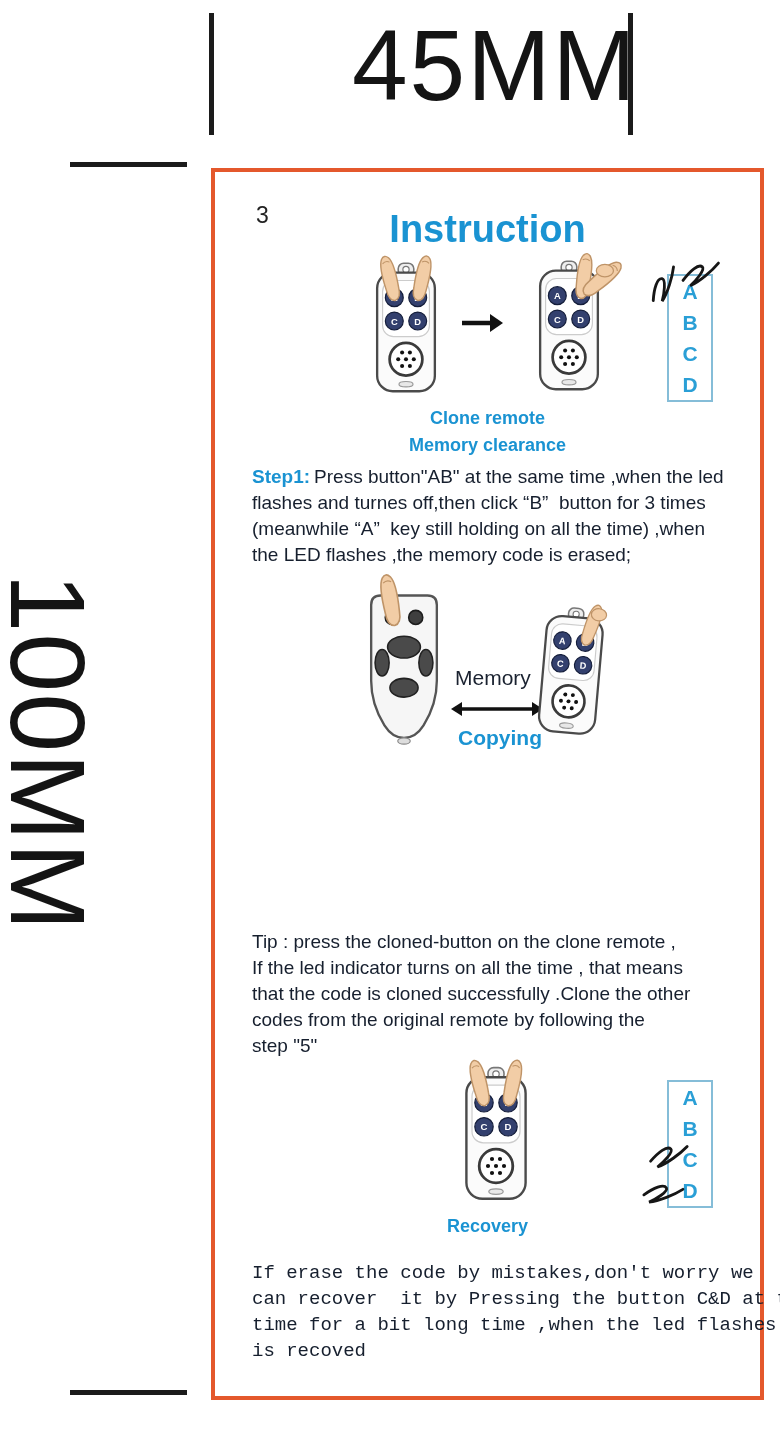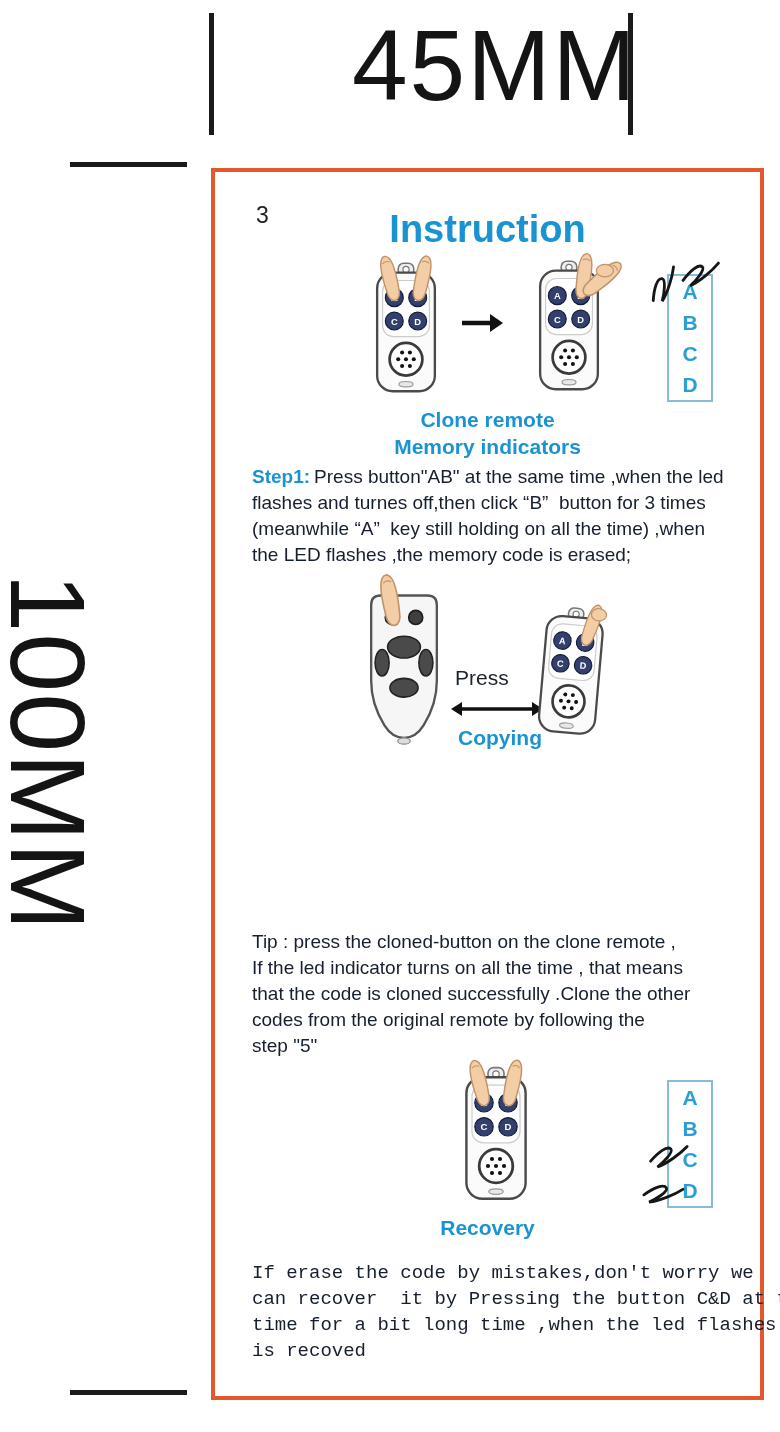--- a/index.html
+++ b/index.html
@@ -20,21 +20,21 @@
 
   
   .frame{position:absolute;left:211px;top:168px;width:553px;height:1232px;
          border:4px solid #e4582c;background:#fff;box-sizing:border-box;}
 
   .pnum{position:absolute;left:41px;top:30px;font-size:23px;color:#222;}
   .title{position:absolute;left:0;top:36px;width:100%;text-align:center;
          font-size:38px;font-weight:700;color:#1a93d2;}
 
   .caption{position:absolute;left:0;width:100%;text-align:center;
-           font-size:21px;font-weight:700;color:#1a93d2;}
+           font-size:18px;font-weight:700;color:#1a93d2;}
   #cap-clone{top:236px;}
   #cap-memory{top:263px;}
   #cap-copying{position:absolute;left:200px;top:554px;width:170px;text-align:center;
                font-size:21px;font-weight:700;color:#1a93d2;}
   #cap-recovery{top:1044px;}
 
   .para{position:absolute;left:37px;width:505px;margin:0;
         font-size:19px;line-height:26px;color:#161f2e;}
   .step-label{color:#1a93d2;font-weight:700;padding-right:4px;text-align:center;}
   .pre{white-space:pre;}
@@ -160,34 +160,34 @@
       <span>D</span>
       <svg class="check" id="lb1-check1" viewBox="0 0 36 40">
           <use href="#g-check"></use>
         </svg>
       <svg class="check" id="lb1-check2" viewBox="0 0 36 40">
           <use href="#g-check"></use>
         </svg>
     </div>
 
     <div class="caption" id="cap-clone">Clone remote</div>
-    <div class="caption" id="cap-memory">Memory indicators</div>
+    <div class="caption" id="cap-memory">Memory clearance</div>
 
     <p class="para" id="step1"><span class="step-label">Step1:</span><span class="pre">Press button"AB" at the same time ,when the led
 flashes and turnes off,then click “B”  button for 3 times
 (meanwhile “A”  key still holding on all the time) ,when
 the LED flashes ,the memory code is erased;</span></p>
 
     <svg class="illus" id="r2a" viewBox="0 0 110 200">
       <use href="#g-remote-large"></use>
       <g>
         <use href="#g-finger" transform="translate(42,38) rotate(-10) scale(1.3)"></use>
       </g>
     </svg>
-    <div id="nearby">Press</div>
+    <div id="nearby">Memory</div>
     <svg class="illus" id="nearby-arrow" width="96" height="18" viewBox="0 0 96 18">
       <line x1="10" y1="9" x2="86" y2="9" stroke="#111" stroke-width="3.5"></line>
       <polygon points="13,2 2,9 13,16" fill="#111"></polygon>
       <polygon points="83,2 94,9 83,16" fill="#111"></polygon>
     </svg>
     <svg class="illus" id="r2b" viewBox="0 0 100 175">
       <use href="#g-remote-small"></use>
       <g>
         <use href="#g-finger" transform="translate(66,44) rotate(15) scale(1.1)"></use>
         <ellipse cx="80" cy="8" rx="10" ry="8" fill="#f2cda6" stroke="#bf9468" stroke-width="1.6"></ellipse>

